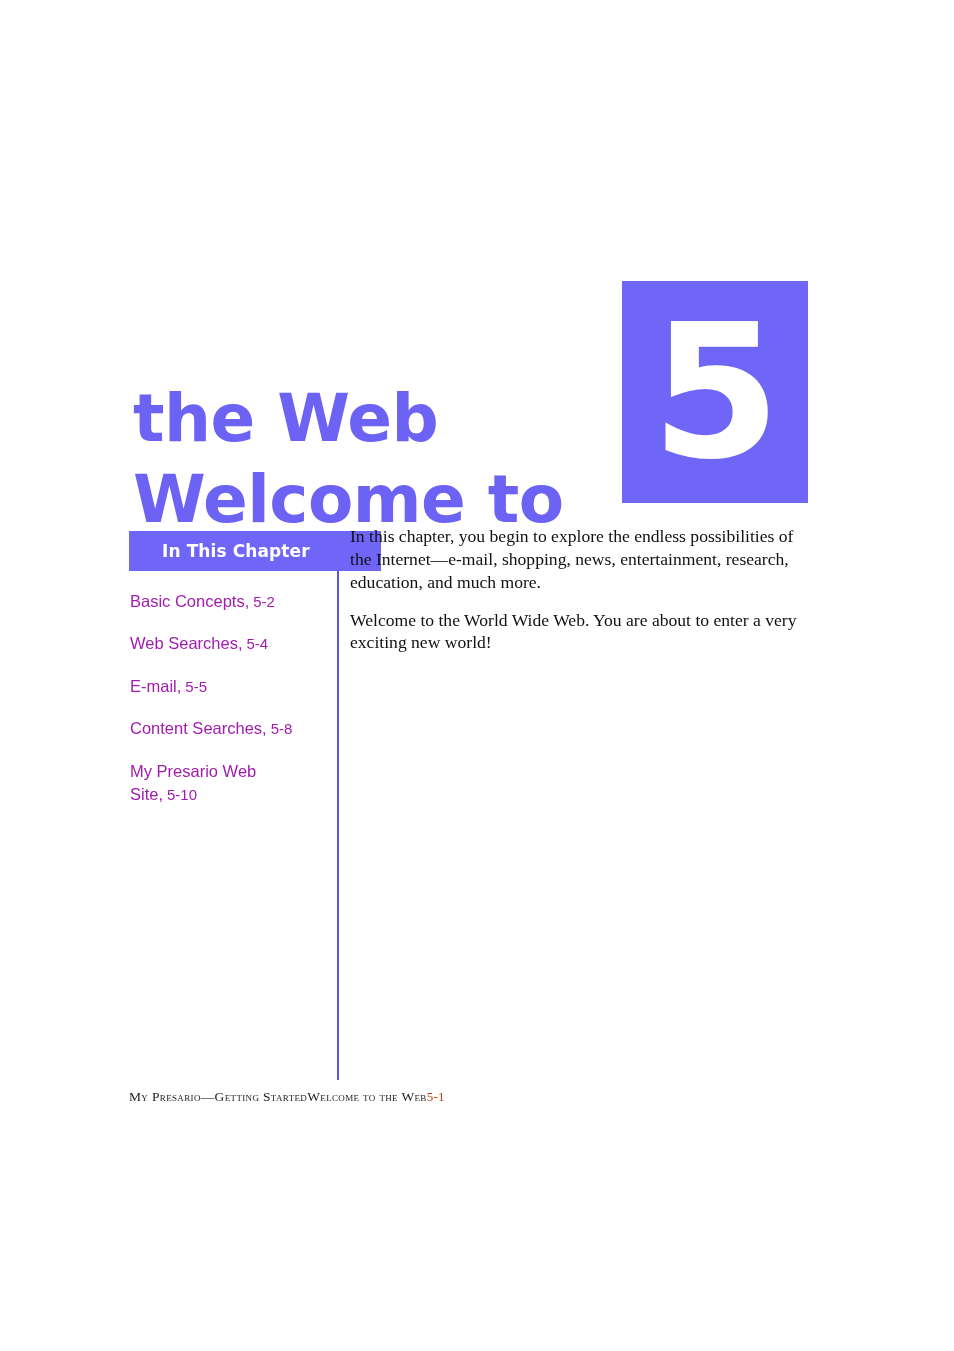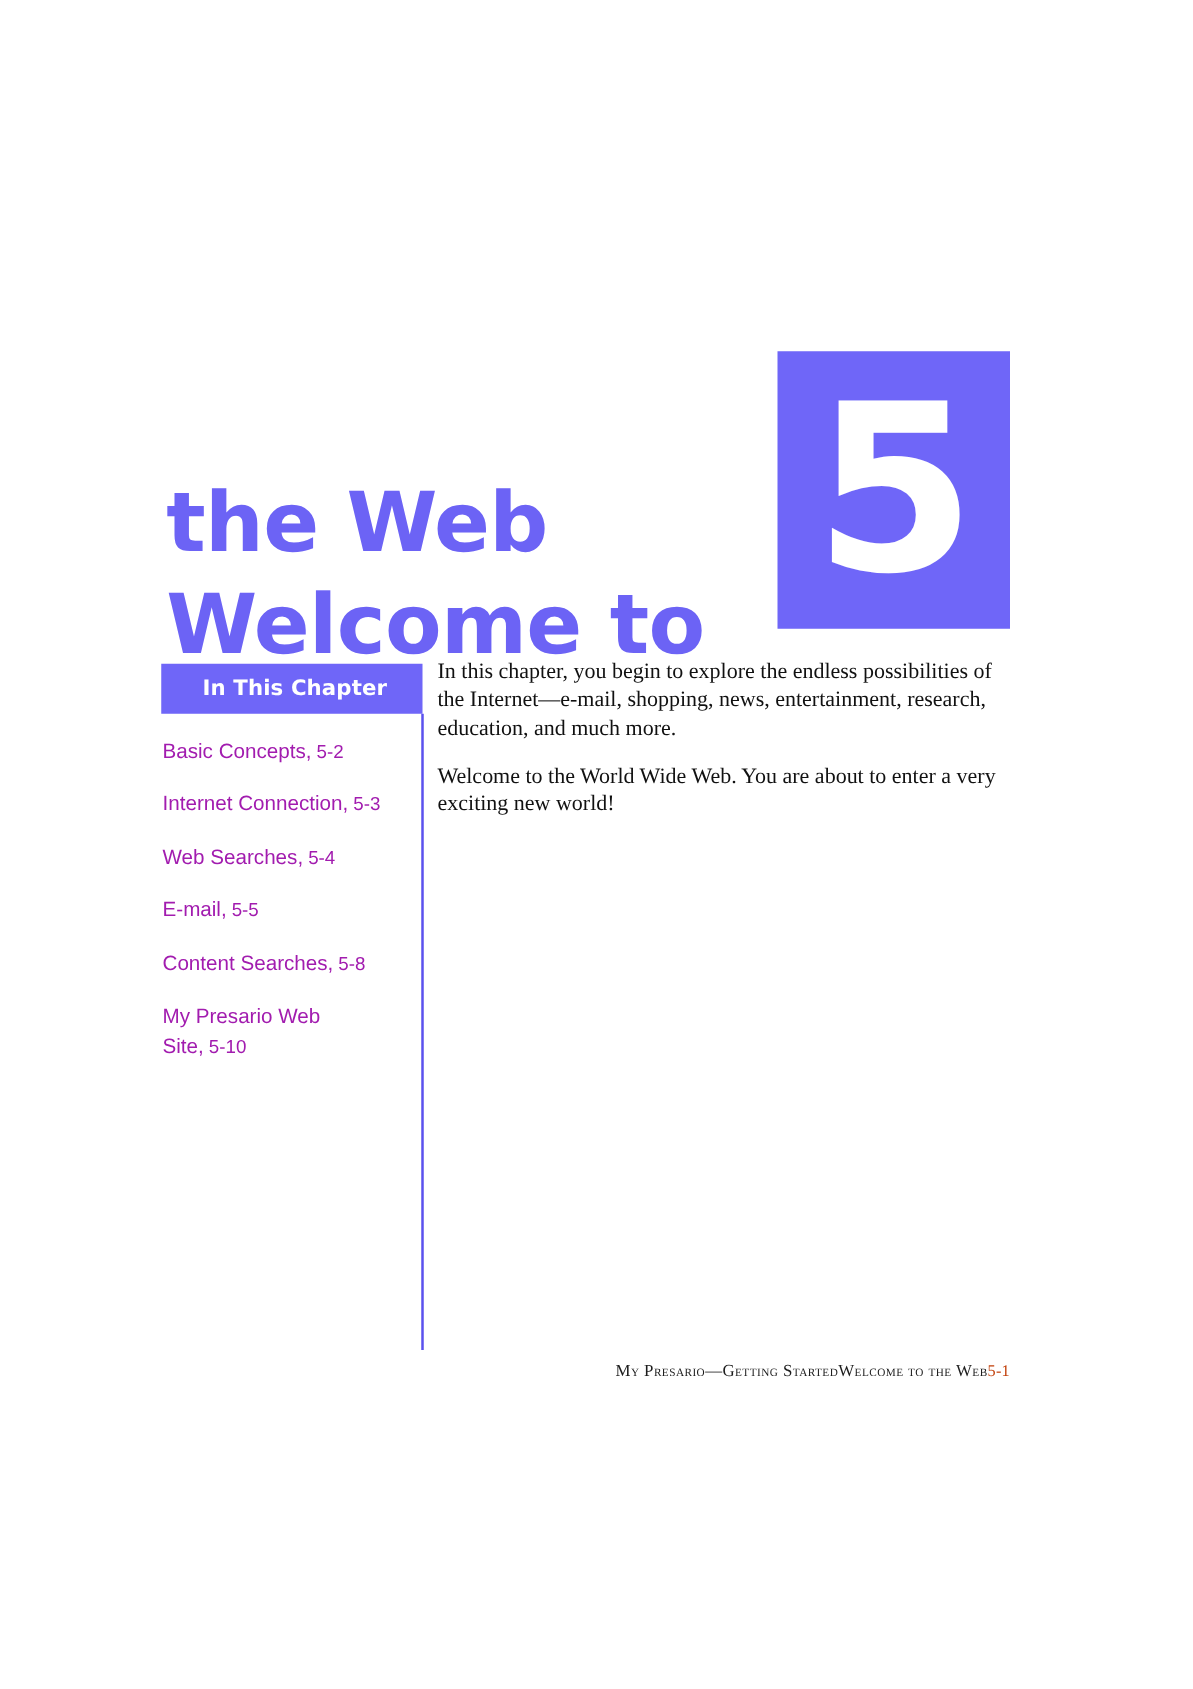--- a/index.html
+++ b/index.html
@@ -65,21 +65,21 @@
   }
 
   
   .sidebar {
     position: absolute;
     left: 129px;
     top: 531px;
     width: 209px;
   }
   .sidebar-header {
-    width: 209px;
+    width: 252px;
     height: 40px;
     background: #6F66F8;
     display: flex;
     align-items: center;
   }
   .sidebar-header-label {
     color: #ffffff;
     font-family: "DejaVu Sans", sans-serif;
     font-weight: 700;
     font-size: 17px;
@@ -136,21 +136,21 @@
     margin-bottom: 0;
   }
 
   
   .footer {
     position: absolute;
     left: 129px;
     top: 1089px;
     width: 679px;
     display: flex;
-    justify-content: flex-end;
+    justify-content: flex-start;
     align-items: baseline;
   }
   .footer-text {
     color: #1c1c1c;
     font-family: "Liberation Serif", serif;
     font-variant: small-caps;
     font-size: 13.5px;
     letter-spacing: 0.35px;
     white-space: nowrap;
   }
@@ -179,23 +179,20 @@
     <span class="line">Welcome to</span>
   </h1>
 
   <div class="sidebar">
     <div class="sidebar-header">
       <span class="sidebar-header-label">In This Chapter</span>
     </div>
     <ul class="toc-list">
       <li class="toc-item">
         <span>Basic Concepts,</span><span class="pg">5-2</span>
-      </li>
-      <li class="toc-item">
-        <span>Internet Connection,</span><span class="pg">5-3</span>
       </li>
       <li class="toc-item">
         <span>Web Searches,</span><span class="pg">5-4</span>
       </li>
       <li class="toc-item">
         <span>E-mail,</span><span class="pg">5-5</span>
       </li>
       <li class="toc-item">
         <span>Content Searches,</span><span class="pg">5-8</span>
       </li>

